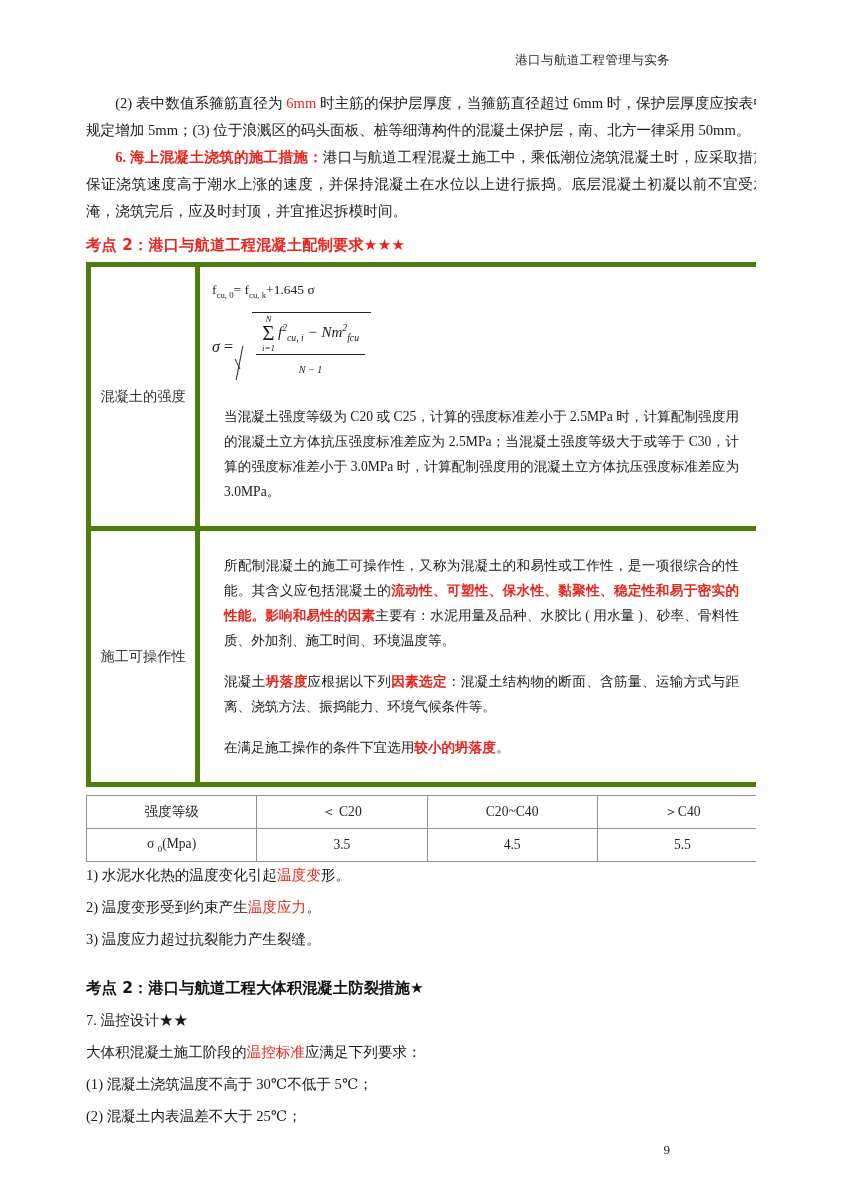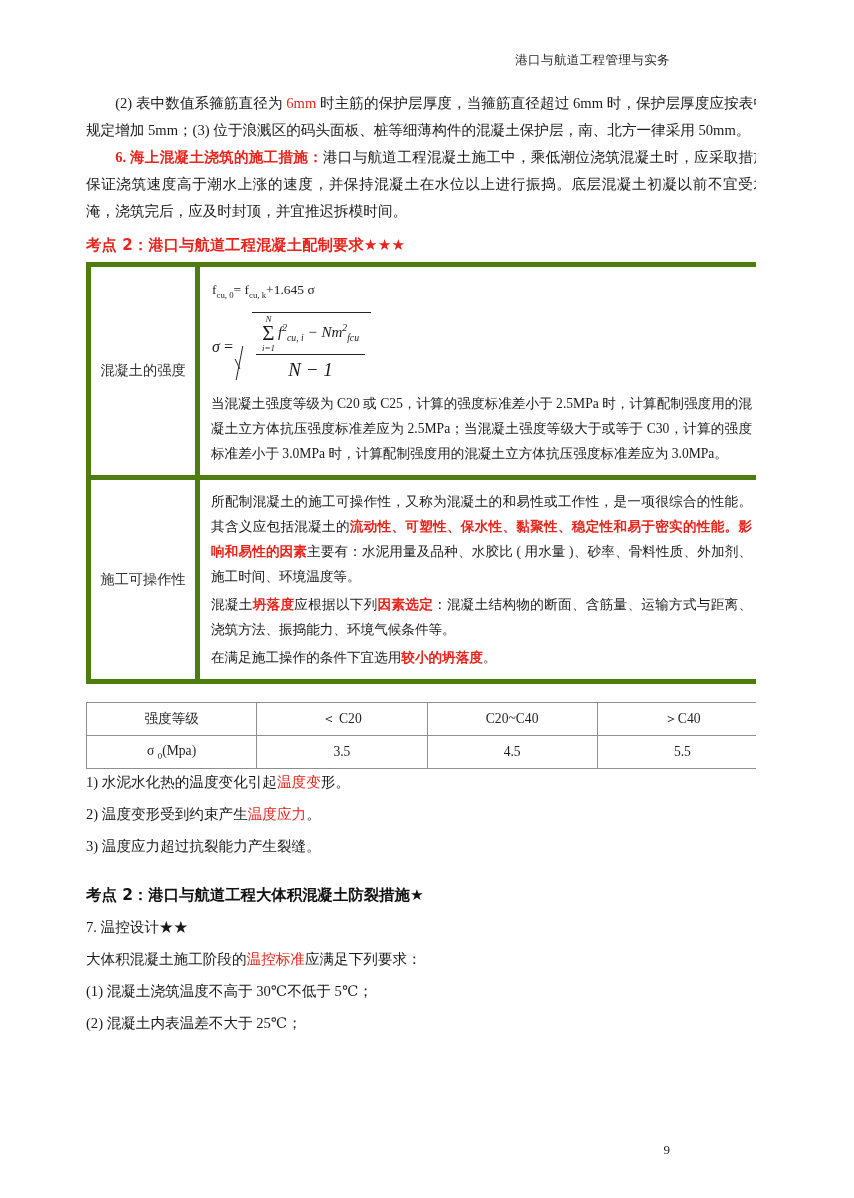--- a/index.html
+++ b/index.html
@@ -71,21 +71,21 @@
     color: #333;
     width: 88px;
   }
   td.rowbody {
     font-size: 13.6px;
     line-height: 25px;
     text-align: justify;
     text-justify: inter-ideograph;
     color: #1a1a1a;
   }
-  td.rowbody p { margin: 3px; }
+  td.rowbody p { margin: 16px; }
   
   .formula-line1 {
     font-size: 13.5px;
     padding: 4px 0 2px 4px;
     color: #222;
     font-family: "Liberation Serif", serif;
   }
   sub, sup { font-size: 0.65em; }
   .frac-wrap {
     display: inline-block;
@@ -138,21 +138,21 @@
   .frac .num {
     display: block;
     border-bottom: 1px solid #222;
     padding: 0 6px 1px 6px;
     white-space: nowrap;
   }
   .frac .den {
     display: block;
     padding: 2px 6px 0 6px;
     font-style: italic;
-    font-size: 19px;
+    font-size: 10px;
   }
   .sum {
     display: inline-block;
     position: relative;
     text-align: center;
     vertical-align: middle;
     font-size: 21px;
     line-height: 0.95;
   }
   .sum .lim-top {
@@ -168,21 +168,21 @@
     line-height: 1;
   }
   .mathit {
     font-style: italic;
     font-size: 15px;
   }
   
   table.data {
     border-collapse: collapse;
     width: 100%;
-    margin-top: 10px;
+    margin-top: 0;
     table-layout: fixed;
   }
   table.data td {
     border: 1px solid #8f8f8f;
     text-align: center;
     font-size: 13.6px;
     height: 30px;
     color: #1f1f1f;
   }
   

